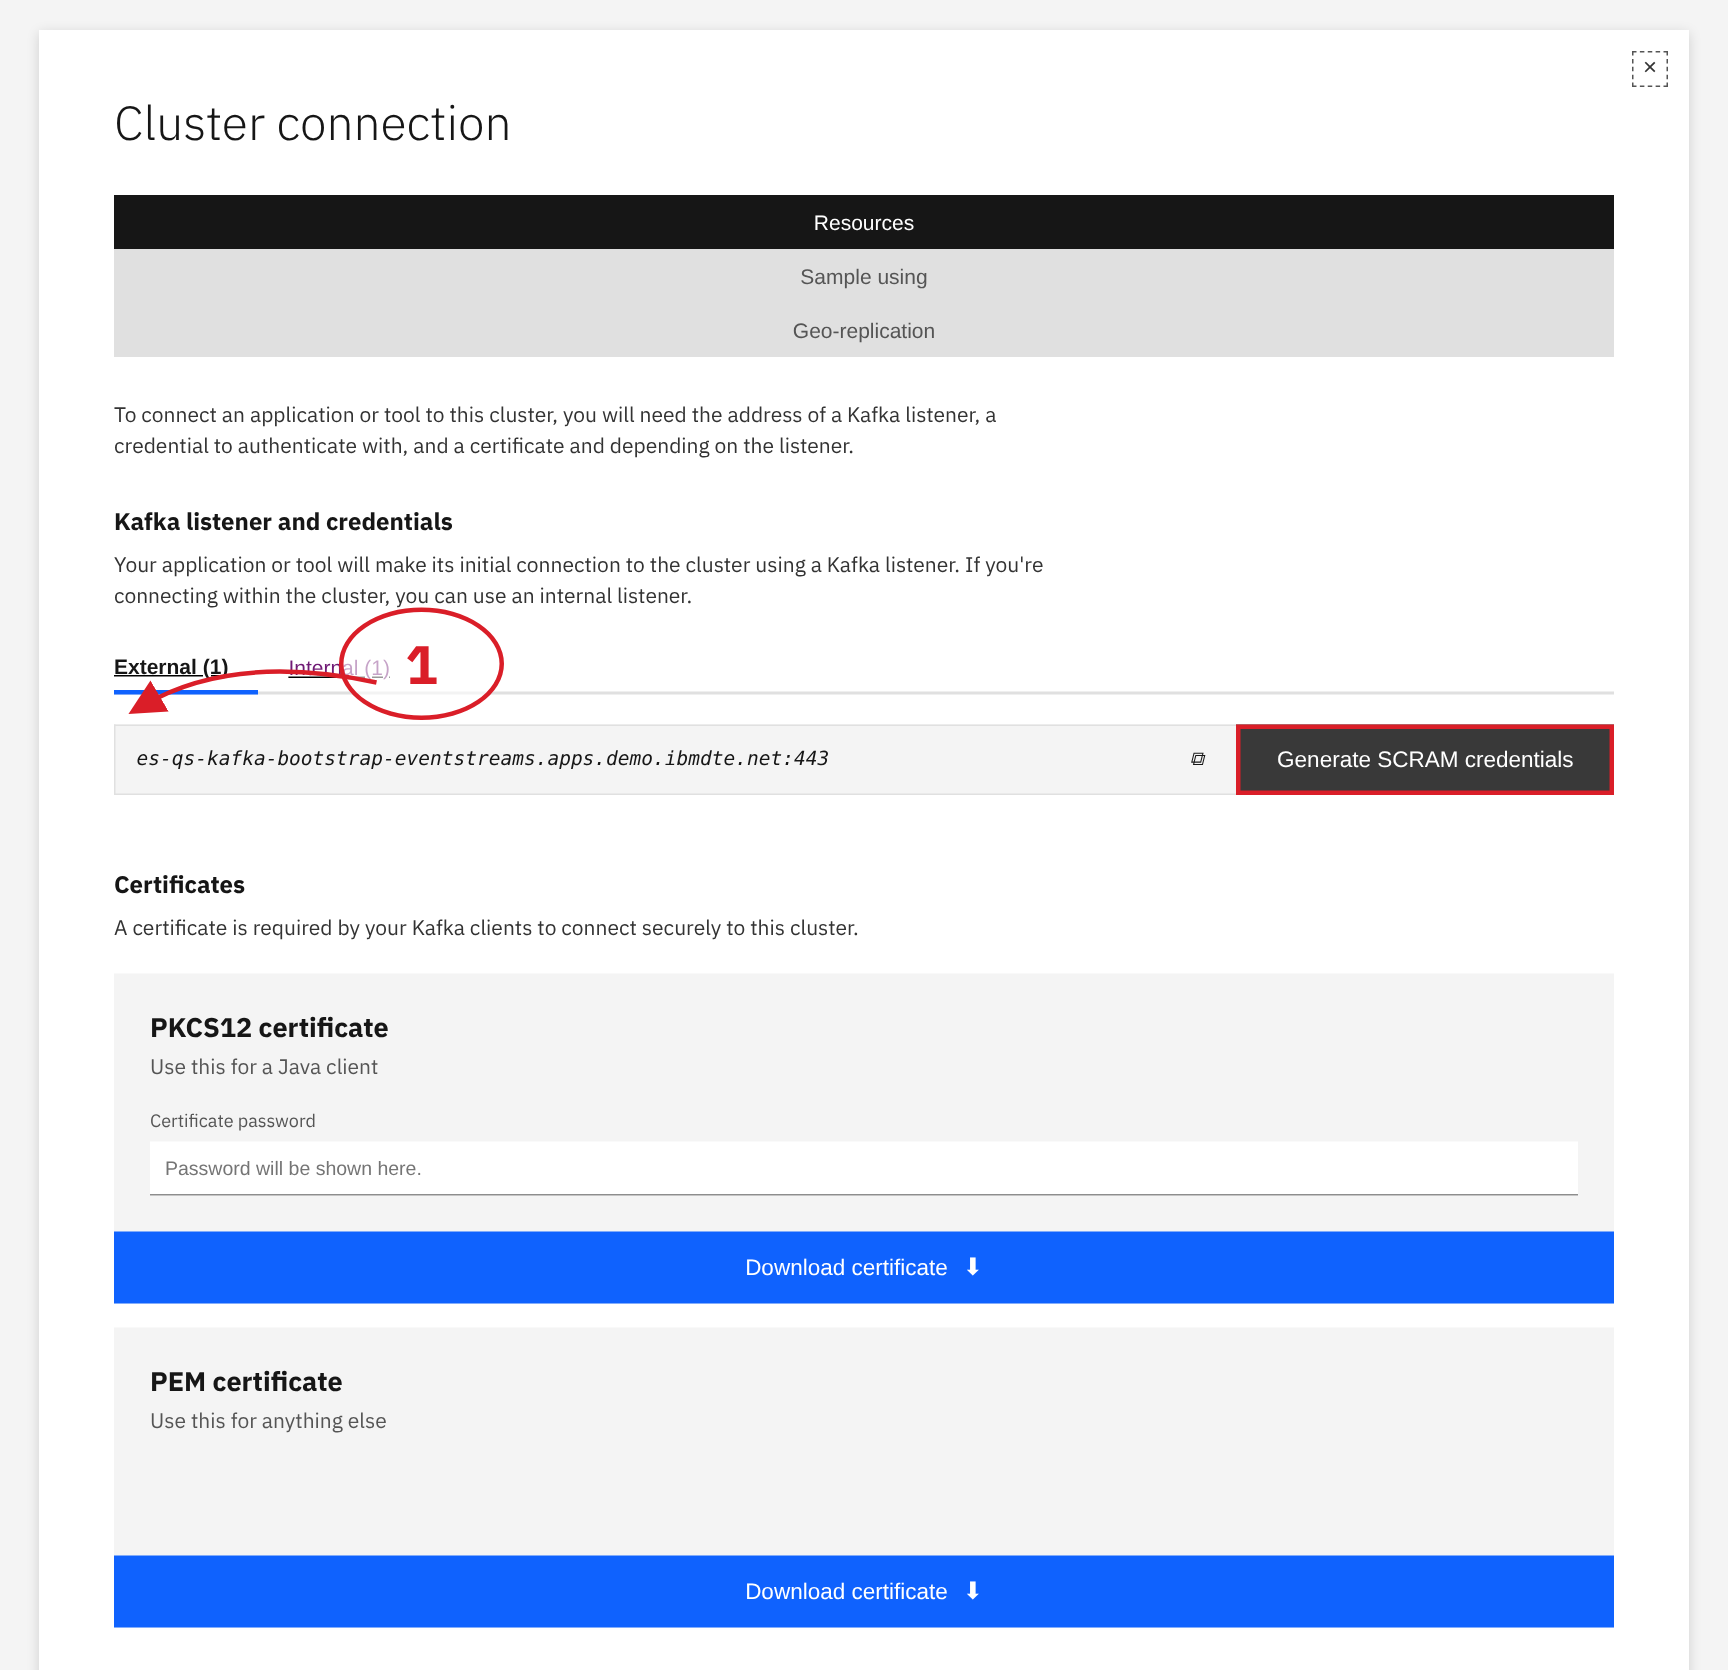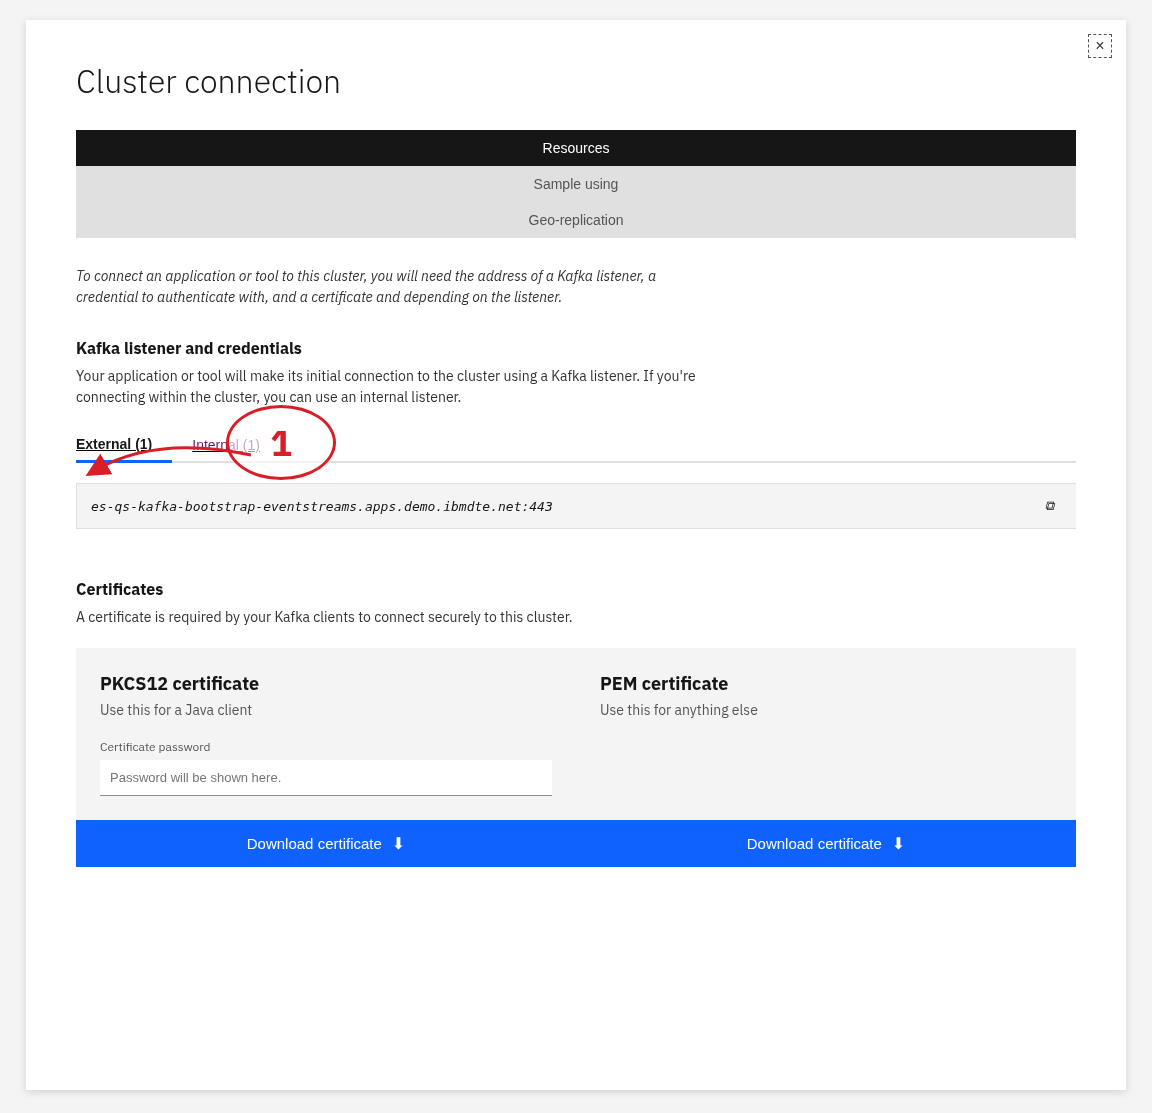--- a/index.html
+++ b/index.html
@@ -66,21 +66,20 @@
       width: 1px;
       background: #aaa;
       align-self: stretch;
     }
     .description-text {
       font-size: 14px;
       color: #333;
       line-height: 1.5;
       margin-bottom: 30px;
       max-width: 640px;
-      font-style: italic;
     }
     .section-title {
       font-size: 16px;
       font-weight: 700;
       color: #161616;
       margin-bottom: 8px;
     }
     .section-desc {
       font-size: 14px;
       color: #333;
@@ -153,21 +152,22 @@
       font-weight: 500;
       cursor: pointer;
       white-space: nowrap;
       outline: none;
     }
     .certificates-section {
       margin-top: 10px;
     }
     .cert-cards {
       display: flex;
-      flex-direction: row;
+      flex-direction: column;
+      gap: 16px;
       margin-top: 20px;
     }
     .cert-card {
       flex: 1;
       background: #f4f4f4;
       padding: 24px 24px 0 24px;
       display: flex;
       flex-direction: column;
       min-height: 200px;
     }
@@ -269,20 +269,21 @@
   <div class="listener-tabs">
     <button class="listener-tab active">External (1)</button>
     <button class="listener-tab">Internal (1)</button>
   </div>
 
   <div class="bootstrap-row">
     <div class="bootstrap-input">
       <span>es-qs-kafka-bootstrap-eventstreams.apps.demo.ibmdte.net:443</span>
       <span class="copy-icon">⧉</span>
     </div>
+    <button class="generate-scram-btn">Generate SCRAM credentials</button>
   </div>
 
   <div class="annotation-overlay">
     <div class="annotation-circle">
       <span class="annotation-number">1</span>
     </div>
   </div>
 
   <svg style="position:absolute; top:405px; left:50px; pointer-events:none;" width="200" height="60" viewBox="0 0 200 60">
     <path d="M 175 30 Q 80 10 20 45" stroke="#da1e28" stroke-width="3" fill="none" marker-end="url(#arrowhead)"></path>

